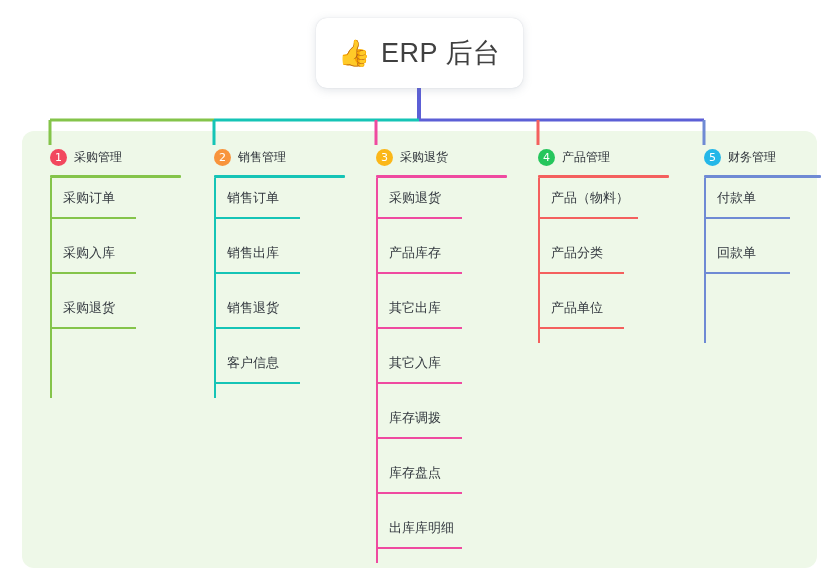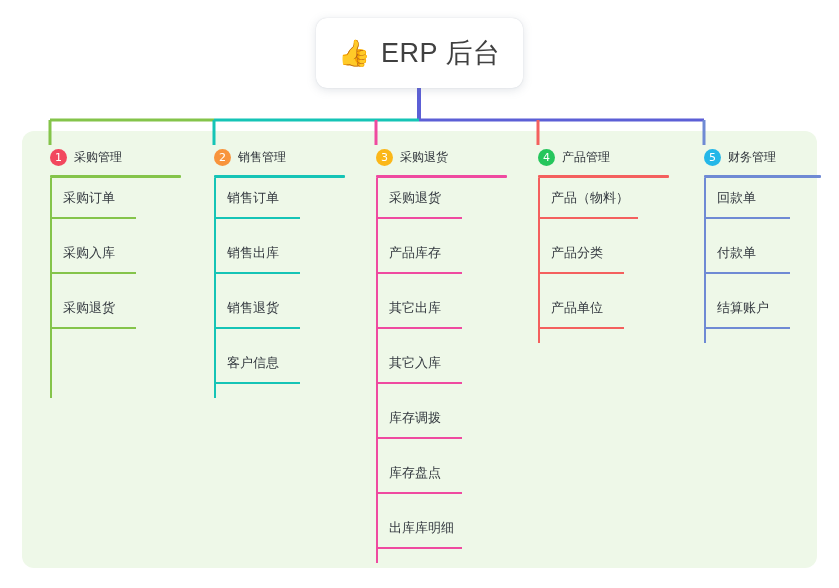--- a/index.html
+++ b/index.html
@@ -277,28 +277,24 @@
       </div>
       <div class="column" style="left: 690px;">
         <div class="col-head">
           <span class="badge" style="background: rgb(36, 183, 232);">5</span>
           <span class="col-title">财务管理</span>
         </div>
         <div class="head-rule" style="background: rgb(111, 138, 212); margin-left: 14px; width: 117px;"></div>
         <div class="items">
           <div class="item-trunk" style="background: rgb(111, 138, 212); height: 165px;"></div>
           <div class="item">
+            <span class="item-label">付款单</span>
+            <div class="item-rule" style="background: rgb(111, 138, 212); width: 86px;"></div>
+          </div>
+          <div class="item">
             <span class="item-label">回款单</span>
             <div class="item-rule" style="background: rgb(111, 138, 212); width: 86px;"></div>
           </div>
-          <div class="item">
-            <span class="item-label">付款单</span>
-            <div class="item-rule" style="background: rgb(111, 138, 212); width: 86px;"></div>
-          </div>
-          <div class="item">
-            <span class="item-label">结算账户</span>
-            <div class="item-rule" style="background: rgb(111, 138, 212); width: 86px;"></div>
-          </div>
         </div>
       </div>
     </div>
 
 </div>
 
 </body></html>

